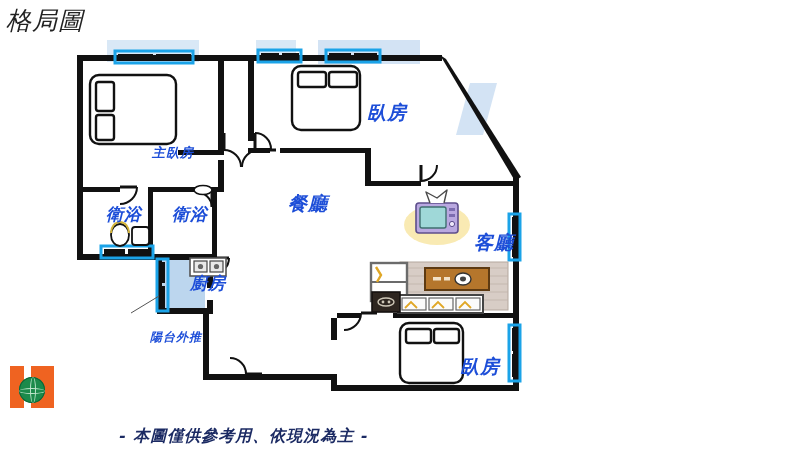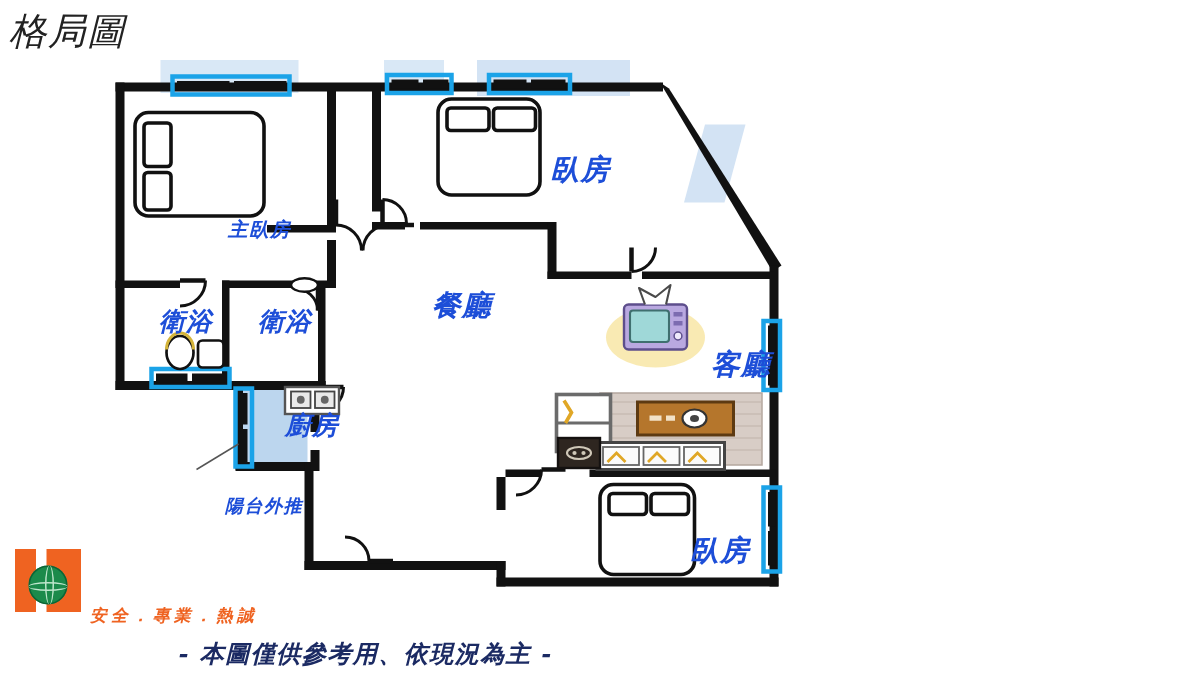--- a/index.html
+++ b/index.html
@@ -333,18 +333,17 @@
   <div class="roomlabel rl-big" style="left:288px;top:191px;">餐廳</div>
   <div class="roomlabel rl-big" style="left:474px;top:230px;">客廳</div>
   <div class="roomlabel rl-big" style="left:460px;top:354px;">臥房</div>
 
   <div class="roomlabel rl-note" style="left:118px;top:329px;margin-left:32px;">陽台外推</div>
 
   <div id="logo">
     <div id="logomark">
       <div id="globe"></div>
     </div>
-    <div id="logo-slogan">安全．專業．熱誠</div>
   </div>
 
   <div id="disclaimer">- 本圖僅供參考用、依現況為主 -</div>
 
 </div>
 
 </body></html>

